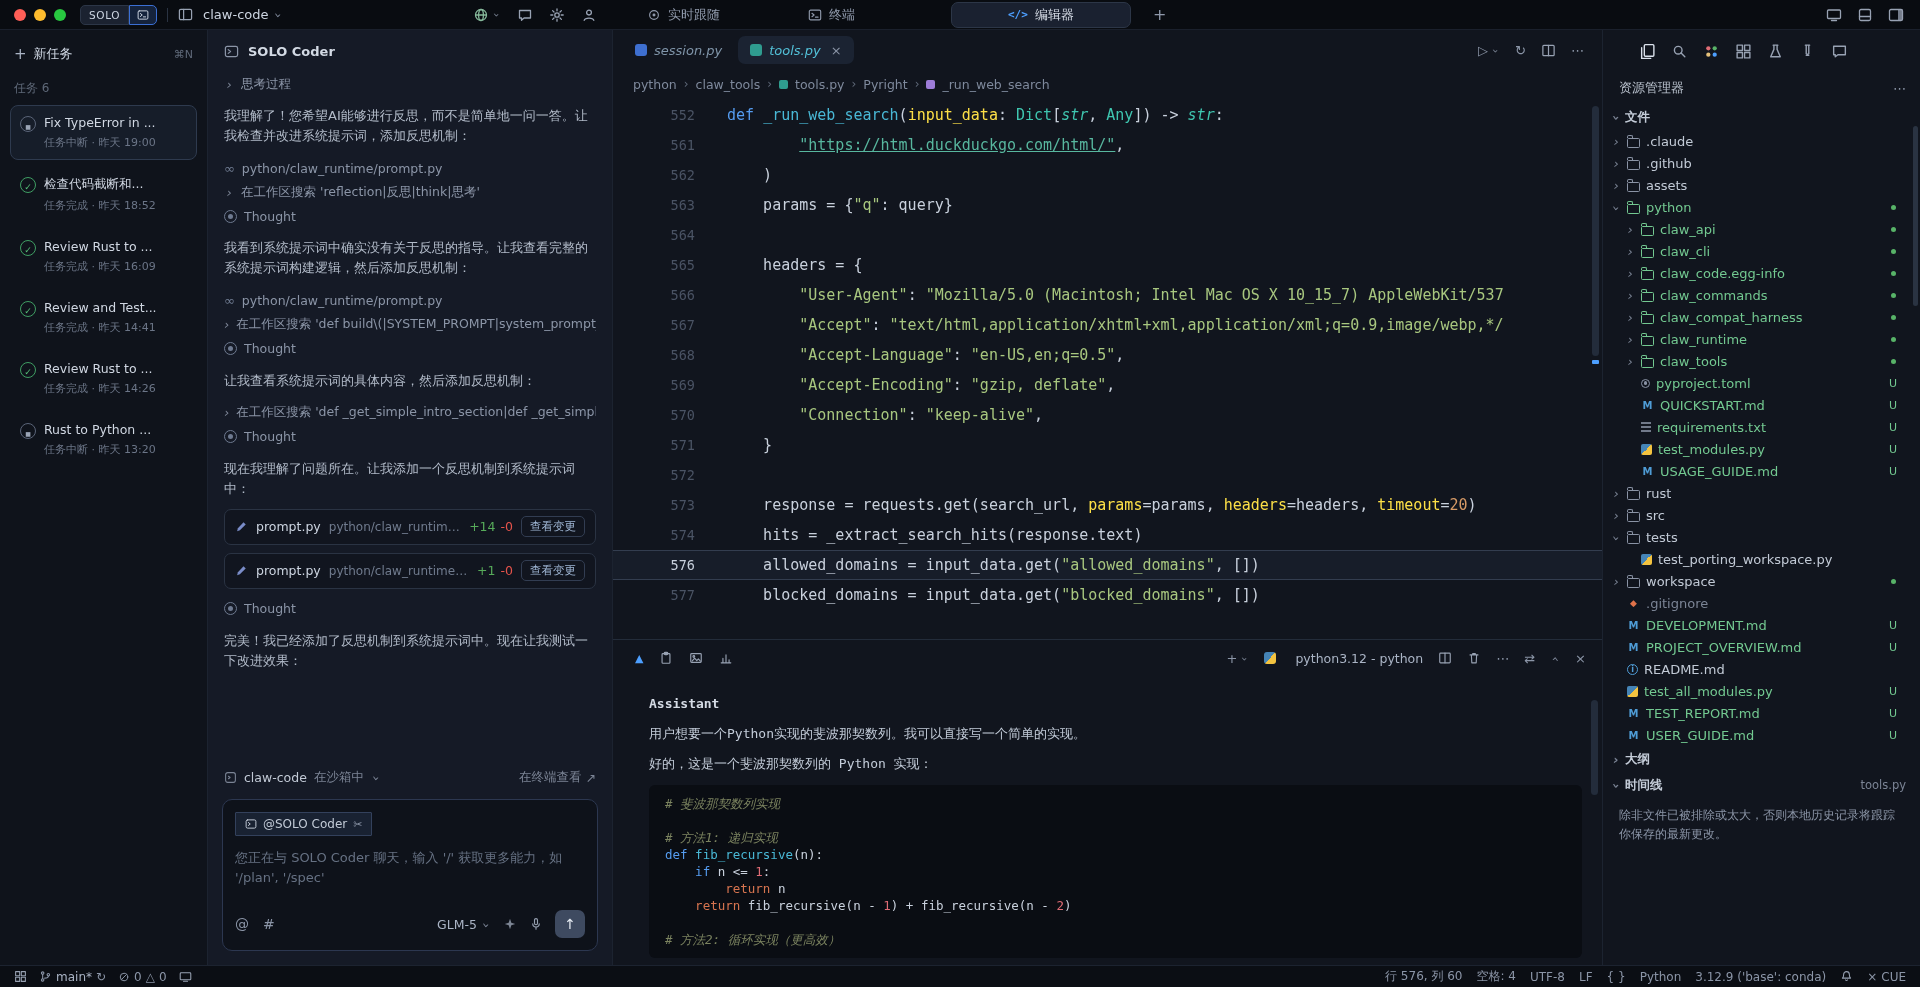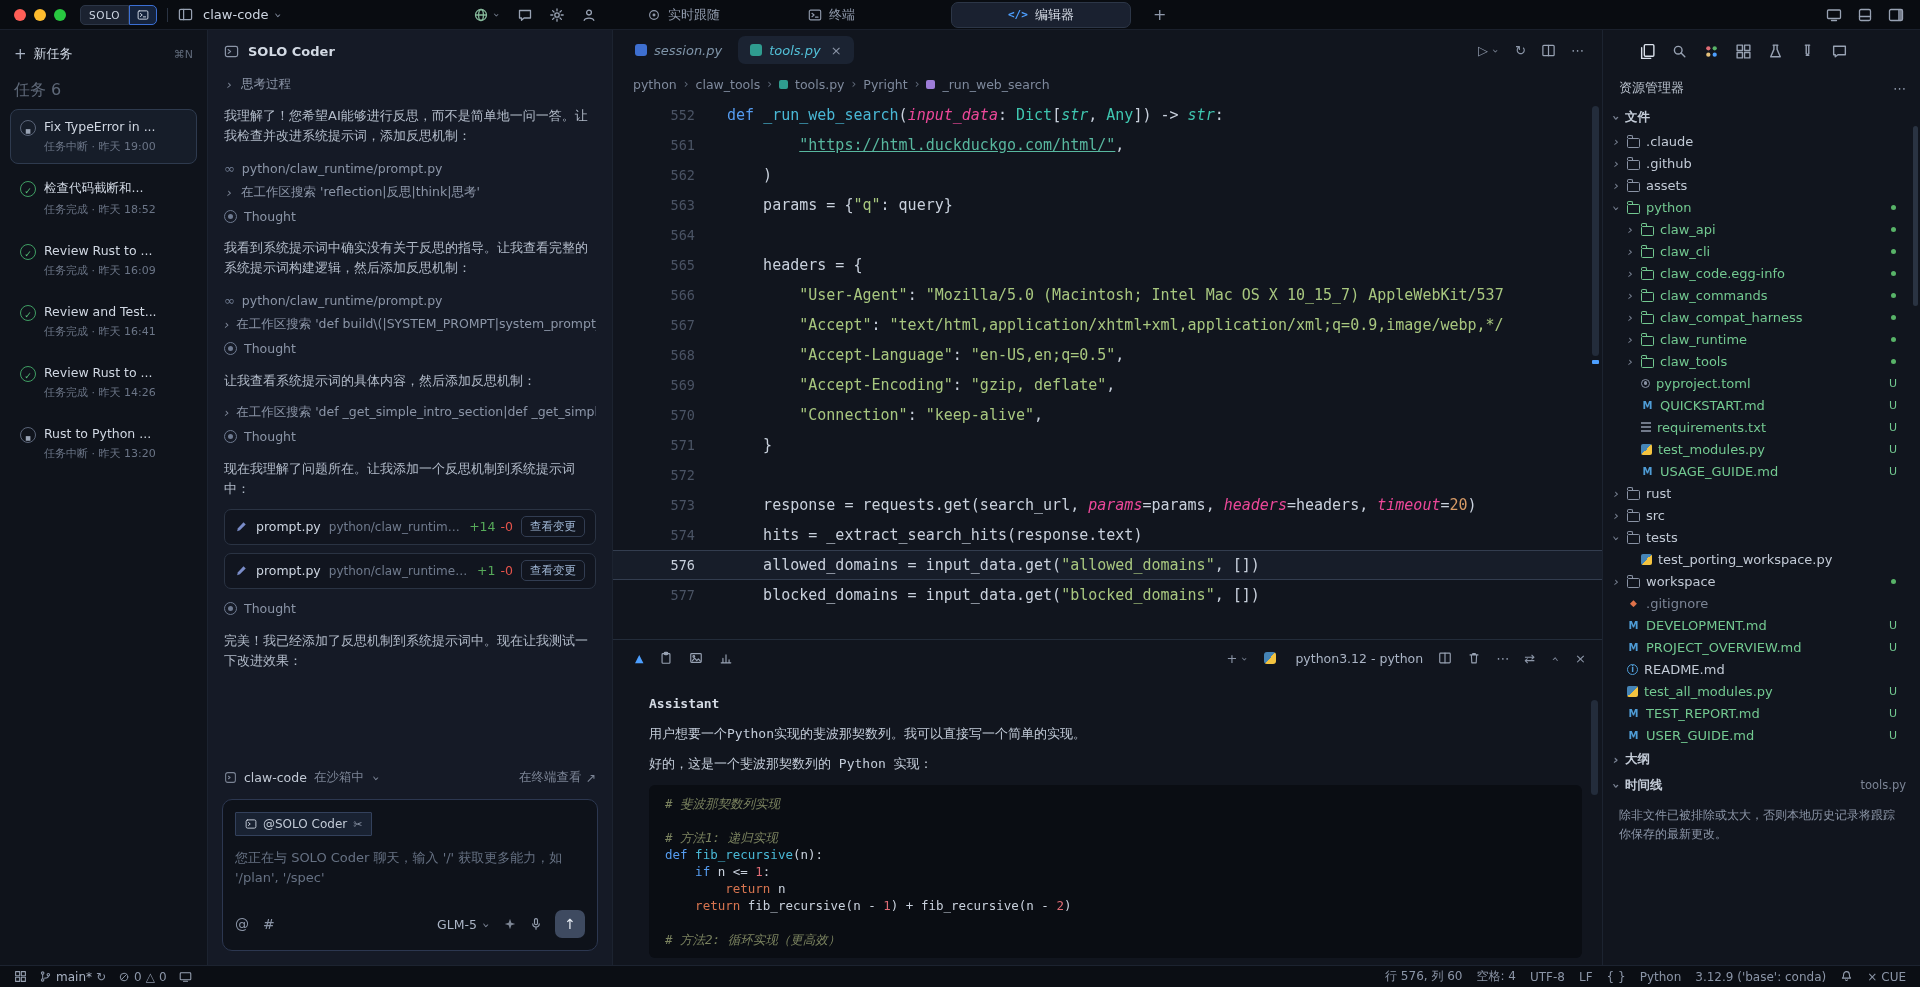--- a/index.html
+++ b/index.html
@@ -34,21 +34,21 @@
   .tb-right{width:318px;flex:none;display:flex;justify-content:flex-end;align-items:center;gap:15px;padding-right:16px;box-sizing:border-box;color:#8b95a7}
 
   
   .main{display:flex;min-height:0}
 
   
   .task-panel{width:208px;flex:none;background:#0f131b;border-right:1px solid #1c2330;padding:8px 10px;box-sizing:border-box}
   .tp-head{display:flex;align-items:center;height:32px;padding:0 4px;color:#cdd5e1}
   .tp-plus{font-size:15px;margin-right:7px;color:#aab4c5}
   .tp-short{margin-left:auto;font-size:11px;color:#5e6878}
-  .tp-count{margin:10px 4px 8px;font-size:16px;color:#5e6878}
+  .tp-count{margin:10px 4px 8px;font-size:12px;color:#5e6878}
   .task{display:flex;gap:8px;border:1px solid transparent;border-radius:8px;padding:9px 9px;margin-bottom:6px;align-items:flex-start}
   .task.sel{background:#161d29;border-color:#2e3a4e}
   .t-ic{width:16px;height:16px;border-radius:50%;flex:none;display:flex;align-items:center;justify-content:center;margin-top:1px;border:1.4px solid #5a6478;box-sizing:border-box}
   .t-ic.done{border-color:#3f9e63}
   .t-ic.done .t-ic-in::before{content:"✓";font-size:9px;color:#56c078}
   .t-ic.interrupted .t-ic-in::before{content:"■";font-size:6px;color:#9aa4b5}
   .t-body{min-width:0;display:flex;flex-direction:column}
   .t-title{font-size:12.5px;color:#d0d7e2;white-space:nowrap;overflow:hidden;text-overflow:ellipsis}
   .t-status{font-size:11px;color:#6b7587;margin-top:5px;white-space:nowrap;overflow:hidden;text-overflow:ellipsis}
 
@@ -95,21 +95,21 @@
   .breadcrumb{height:28px;flex:none;display:flex;align-items:center;gap:7px;padding-left:20px;font-size:12.5px;color:#7e899c;white-space:nowrap}
   .breadcrumb .sep{color:#5e6878;font-size:12px}
   .bc-ic{width:9px;height:9px;border-radius:2px;display:inline-block}
   .bc-teal{background:#2f9c8f}.bc-purple{background:#9d7cd8}
   .code{flex:1;min-height:0;position:relative;overflow:hidden;padding-top:2px}
   .cline{display:flex;height:30px;line-height:30px;font-family:"DejaVu Sans Mono",monospace;font-size:15px;white-space:pre;box-sizing:border-box}
   .cline .gut{width:100px;flex:none;text-align:right;padding-right:18px;box-sizing:border-box;color:#4a5364;font-size:13.5px}
   .cline .ltx{padding-left:14px;overflow:hidden}
   .cline.cur{background:#171d29;border-top:1px solid #333d4f;border-bottom:1px solid #333d4f;line-height:28px}
   .cline.cur .gut{color:#c8d0dc}
-  .tk-kw{color:#559cf0}.tk-fn{color:#49b8d6}.tk-pm{color:#ec4899;font-style:italic}
+  .tk-kw{color:#559cf0}.tk-fn{color:#49b8d6}.tk-pm{color:#fde047;}
   .tk-ty{color:#3fc6b0}.tk-tyi{color:#3fc6b0;font-style:italic}
   .tk-st{color:#a8c77f}.tk-sl{color:#58b79f;text-decoration:underline}
   .tk-nu{color:#d79a66}.tk-nu2{color:#e06c75}.tk-cm{color:#7b835f;font-style:italic}
   .tk-rt{color:#d7744f}.tk-pl{color:#c9d1dd}
   .ed-scroll{position:absolute;right:3px;top:8px;width:7px;height:250px;background:#232c3b;border-radius:4px}
   .ed-mark{position:absolute;right:3px;top:262px;width:7px;height:4px;background:#4d9fff;border-radius:1px}
 
   
   .term{height:325px;flex:none;border-top:1px solid #232c3a;display:flex;flex-direction:column;position:relative}
   .term-head{height:36px;flex:none;display:flex;align-items:center;gap:15px;padding:0 16px 0 22px;color:#8b95a7}
@@ -302,21 +302,21 @@
       <span class="t-title">Review Rust to ...</span>
       <span class="t-status">任务完成 · 昨天 16:09</span>
     </span>
   </div>
           <div class="task">
     <span class="t-ic done">
               <span class="t-ic-in"></span>
             </span>
     <span class="t-body">
       <span class="t-title">Review and Test...</span>
-      <span class="t-status">任务完成 · 昨天 16:41</span>
+      <span class="t-status">任务完成 · 昨天 14:41</span>
     </span>
   </div>
           <div class="task">
     <span class="t-ic done">
               <span class="t-ic-in"></span>
             </span>
     <span class="t-body">
       <span class="t-title">Review Rust to ...</span>
       <span class="t-status">任务完成 · 昨天 14:26</span>
     </span>

